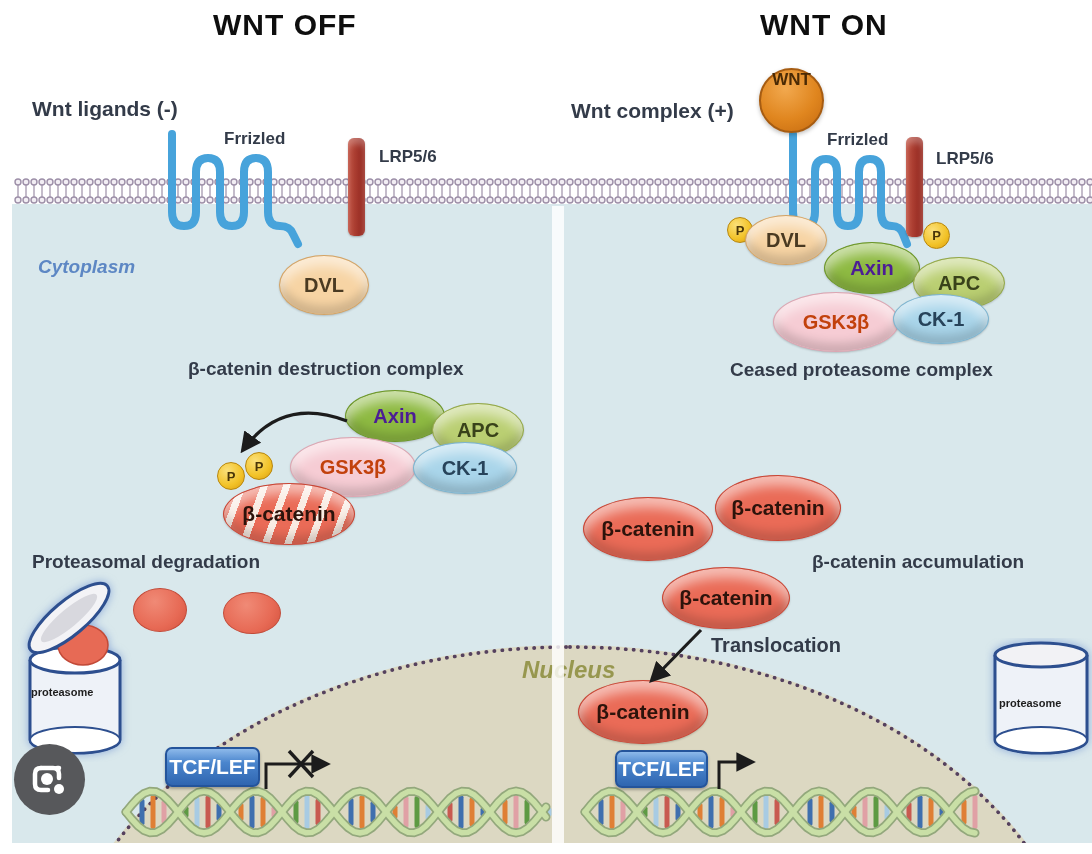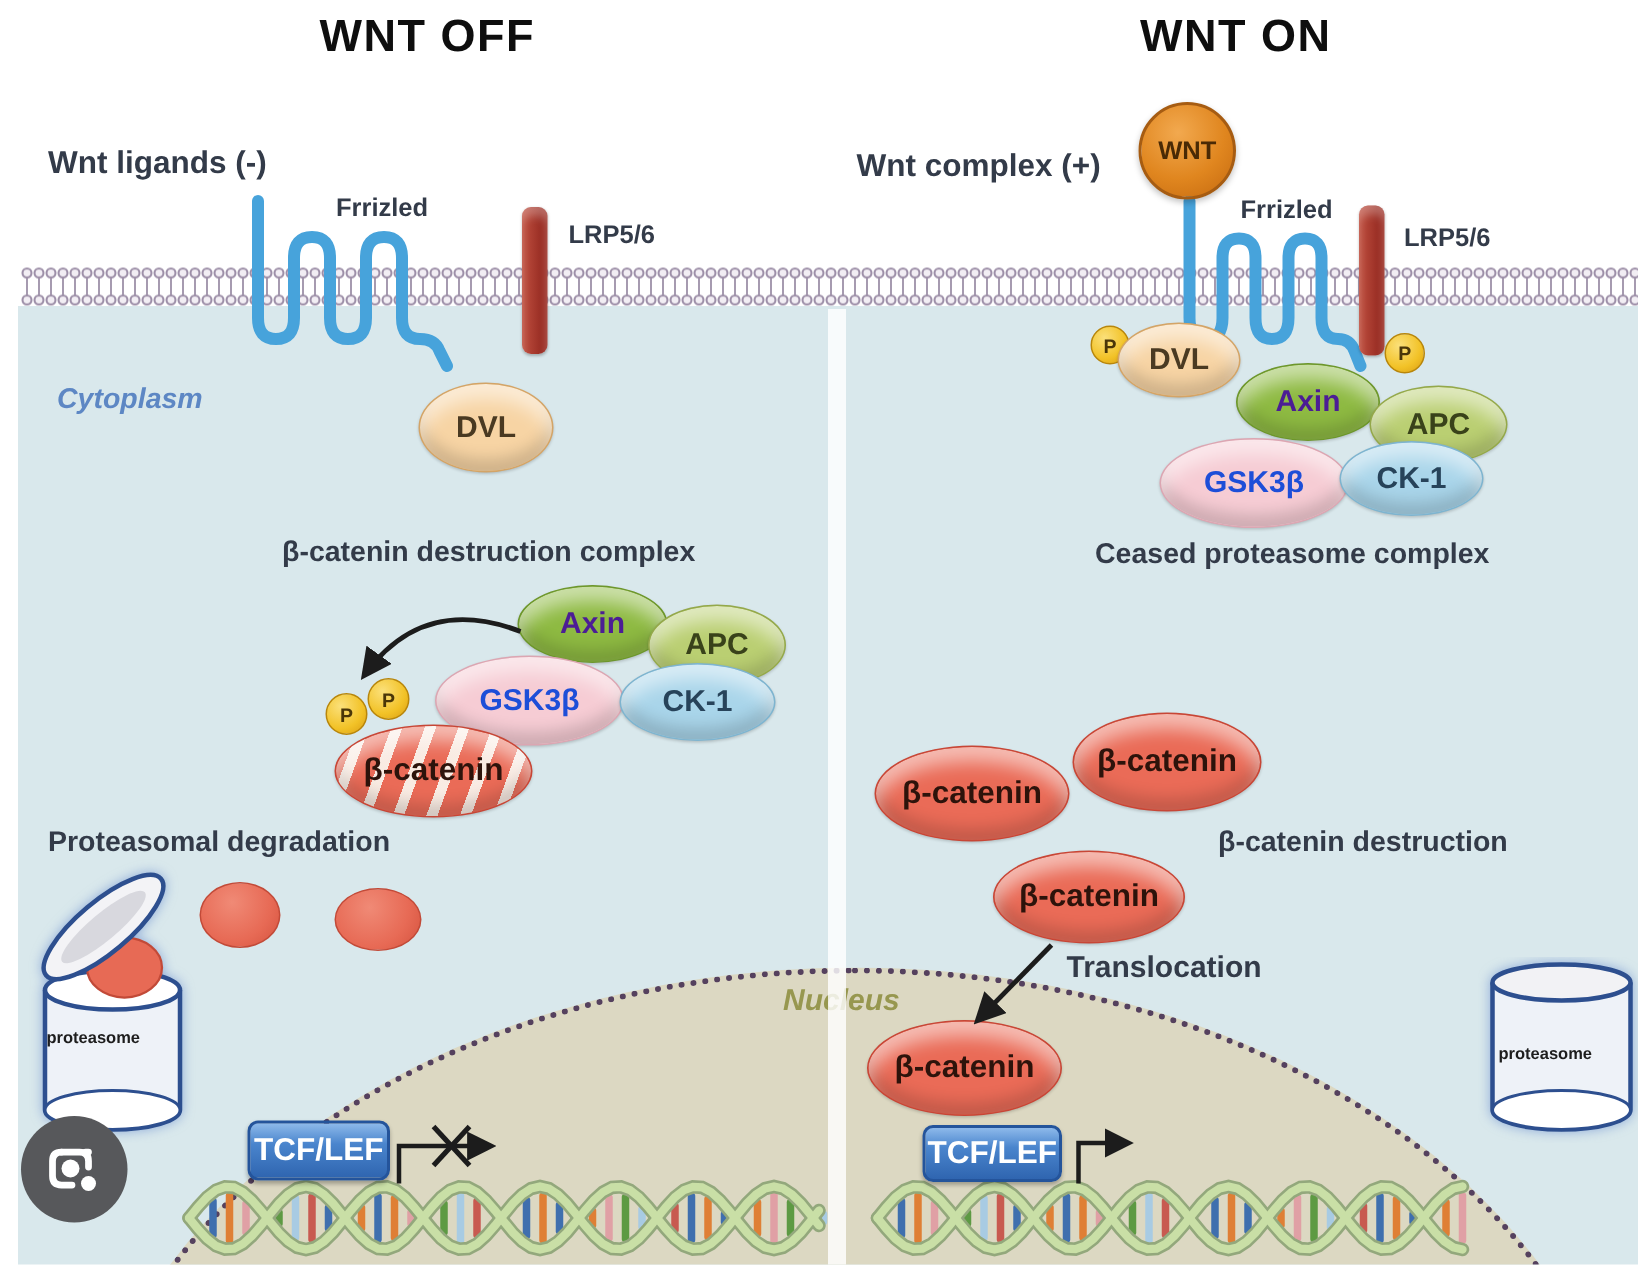--- a/index.html
+++ b/index.html
@@ -11,33 +11,33 @@
   .nucleus{position:absolute;left:38px;top:441px;width:1040px;height:760px;border-radius:50%;
     background:#dcd8c2;border:4px dotted #55415e;box-sizing:border-box;}
   .title{position:absolute;font-size:30px;font-weight:800;color:#0e0e0e;letter-spacing:1px;white-space:nowrap;}
   .lbl{position:absolute;color:#333b49;font-weight:600;white-space:nowrap;}
   .ell{position:absolute;border-radius:50%;display:flex;align-items:center;justify-content:center;
     font-weight:700;font-size:20px;color:#35322a;border:1px solid rgba(90,70,40,.38);
     box-shadow:inset 0 10px 12px rgba(255,255,255,.55), inset 0 -8px 10px rgba(0,0,0,.16), 0 1px 2px rgba(0,0,0,.18);}
   .dvl{background:#f7d4a4;color:#4a3a22;border-color:#d3a467;}
   .axin{background:#8eba42;color:#4c1d95;border-color:#6d962c;}
   .apc{background:#bacf72;color:#39421a;border-color:#94a84b;}
-  .gsk{background:#f6ccd4;color:#1d4ed8;border-color:#dba6b2;}
+  .gsk{background:#f6ccd4;color:#c2410c;border-color:#dba6b2;}
   .ck1{background:#a9d5ea;color:#27435a;border-color:#7eb4cf;}
   .bcat{background:#ea6b57;color:#2d130b;border-color:#c74636;font-size:21px;}
   .bcat-striped{background-color:#ea6b57;
     background-image:repeating-linear-gradient(110deg, rgba(255,255,255,0) 0 14px, rgba(250,242,234,.95) 14px 21px);}
   .blob{position:absolute;border-radius:50%;
     background:radial-gradient(circle at 40% 30%, #f08a76, #e76a55 60%, #d4523e);
     border:1px solid #c24a38;}
   .pcirc{position:absolute;border-radius:50%;display:flex;align-items:center;justify-content:center;
     font-weight:700;font-size:13px;color:#4a3608;
     background:radial-gradient(circle at 35% 30%, #fbe07a, #f2c227 60%, #d99c12);
     border:1.5px solid #b8860b;box-sizing:border-box;}
-  .wnt{position:absolute;border-radius:50%;display:flex;align-items:center;justify-content:center;
+  .wnt{position:absolute;border-radius:50%;display:flex;align-items:flex-start;justify-content:center;
     font-weight:700;font-size:17px;color:#4a2a05;
     background:radial-gradient(circle at 40% 30%, #f2a94f, #e0861f 55%, #c4690f);
     border:2px solid #a65c12;box-shadow:0 2px 4px rgba(0,0,0,.25);box-sizing:border-box;}
   .rod{position:absolute;width:17px;border-radius:6px;
     background:linear-gradient(90deg,#c05040,#9c3026 70%);
     box-shadow:inset 0 6px 6px rgba(255,255,255,.28), 0 1px 2px rgba(0,0,0,.25);}
   .tcf{position:absolute;display:flex;align-items:center;justify-content:center;
     background:linear-gradient(180deg,#8db9ea 0%,#4a85cd 38%,#2f65b0 100%);
     border:2px solid #24549b;border-radius:7px;color:#fff;font-weight:700;font-size:21px;
     box-shadow:0 2px 3px rgba(0,0,0,.28);box-sizing:border-box;}
@@ -157,26 +157,26 @@
   <div class="lbl" style="left:32px;top:97px;font-size:21px;">Wnt ligands (-)</div>
   <div class="lbl" style="left:571px;top:99px;font-size:21px;">Wnt complex (+)</div>
 
   <div class="lbl" style="left:224px;top:129px;font-size:17px;">Frrizled</div>
   <div class="lbl" style="left:827px;top:130px;font-size:17px;">Frrizled</div>
 
   <div class="lbl" style="left:379px;top:147px;font-size:17px;">LRP5/6</div>
   <div class="lbl" style="left:936px;top:149px;font-size:17px;">LRP5/6</div>
 
   <div class="lbl italic" style="left:38px;top:256px;font-size:19px;color:#5d87c4;">Cytoplasm</div>
-  <div class="lbl italic" style="left:522px;top:656px;font-size:20px;color:#97974f;">Nucleus</div>
+  <div class="lbl italic" style="left:522px;top:656px;font-size:24px;color:#97974f;">Nucleus</div>
 
   <div class="lbl" style="left:188px;top:358px;font-size:19px;">β-catenin destruction complex</div>
   <div class="lbl" style="left:730px;top:359px;font-size:19px;">Ceased proteasome complex</div>
   <div class="lbl" style="left:32px;top:551px;font-size:19px;">Proteasomal degradation</div>
-  <div class="lbl" style="left:812px;top:551px;font-size:19px;">β-catenin destruction</div>
+  <div class="lbl" style="left:812px;top:551px;font-size:19px;">β-catenin accumulation</div>
   <div class="lbl" style="left:711px;top:634px;font-size:20px;">Translocation</div>
 
   <div class="ell dvl" style="left:279px;top:255px;width:88px;height:58px;">
       <span>DVL</span>
     </div>
   <div class="ell axin" style="left:345px;top:390px;width:98px;height:50px;">
       <span>Axin</span>
     </div>
   <div class="ell apc" style="left:432px;top:403px;width:90px;height:52px;">
       <span>APC</span>

